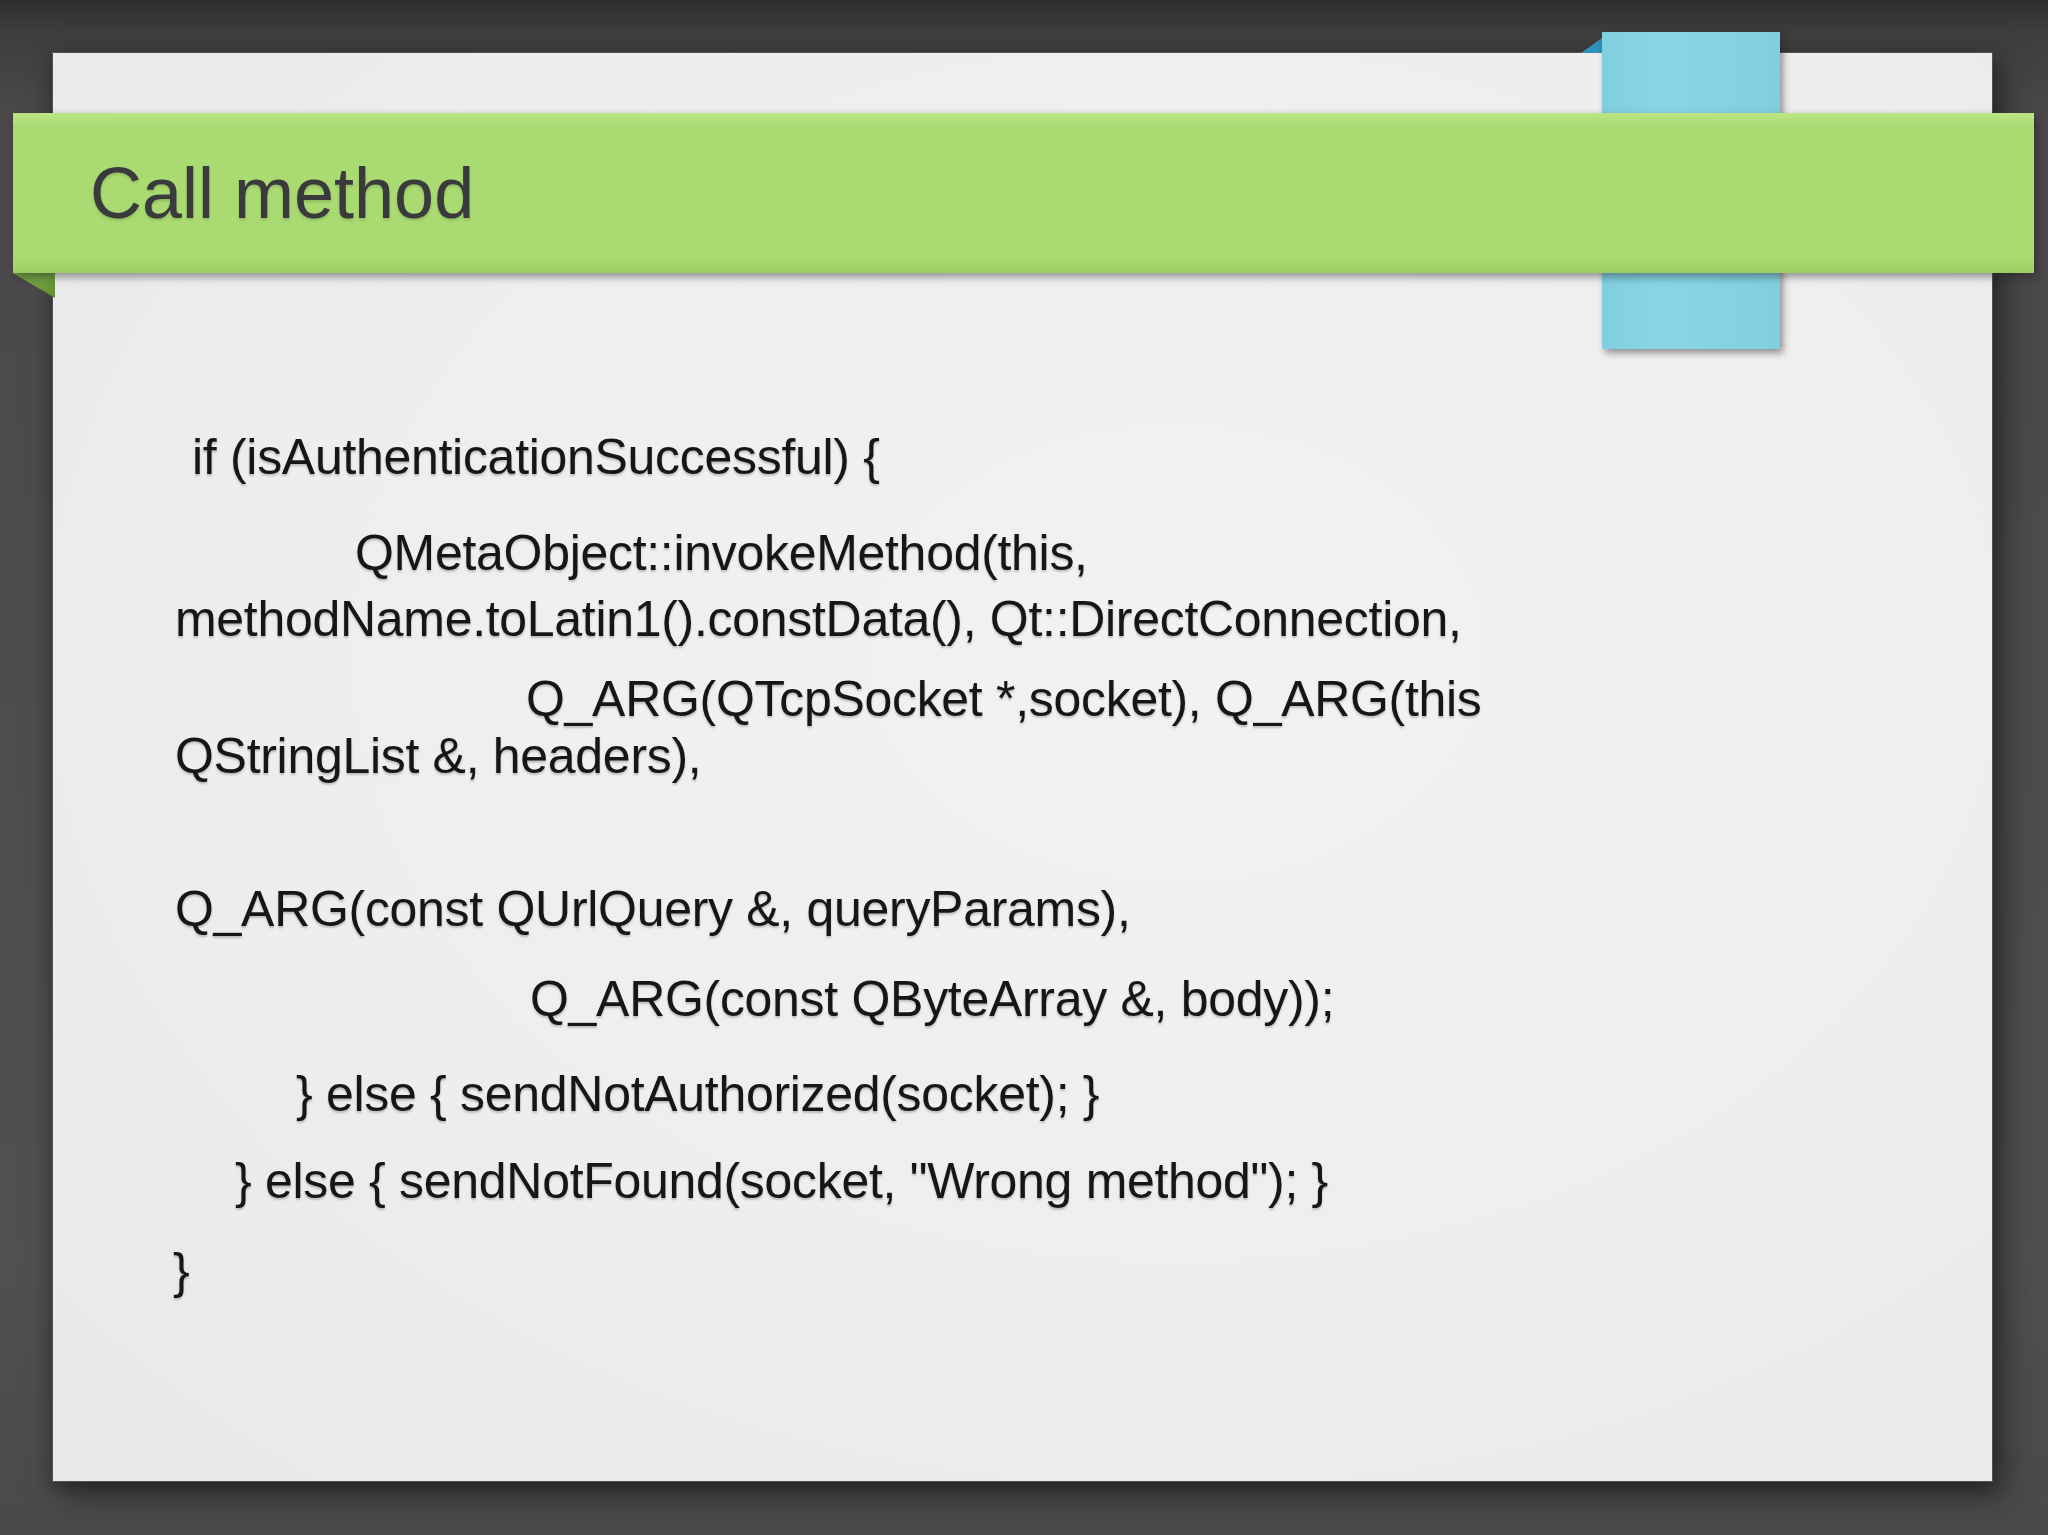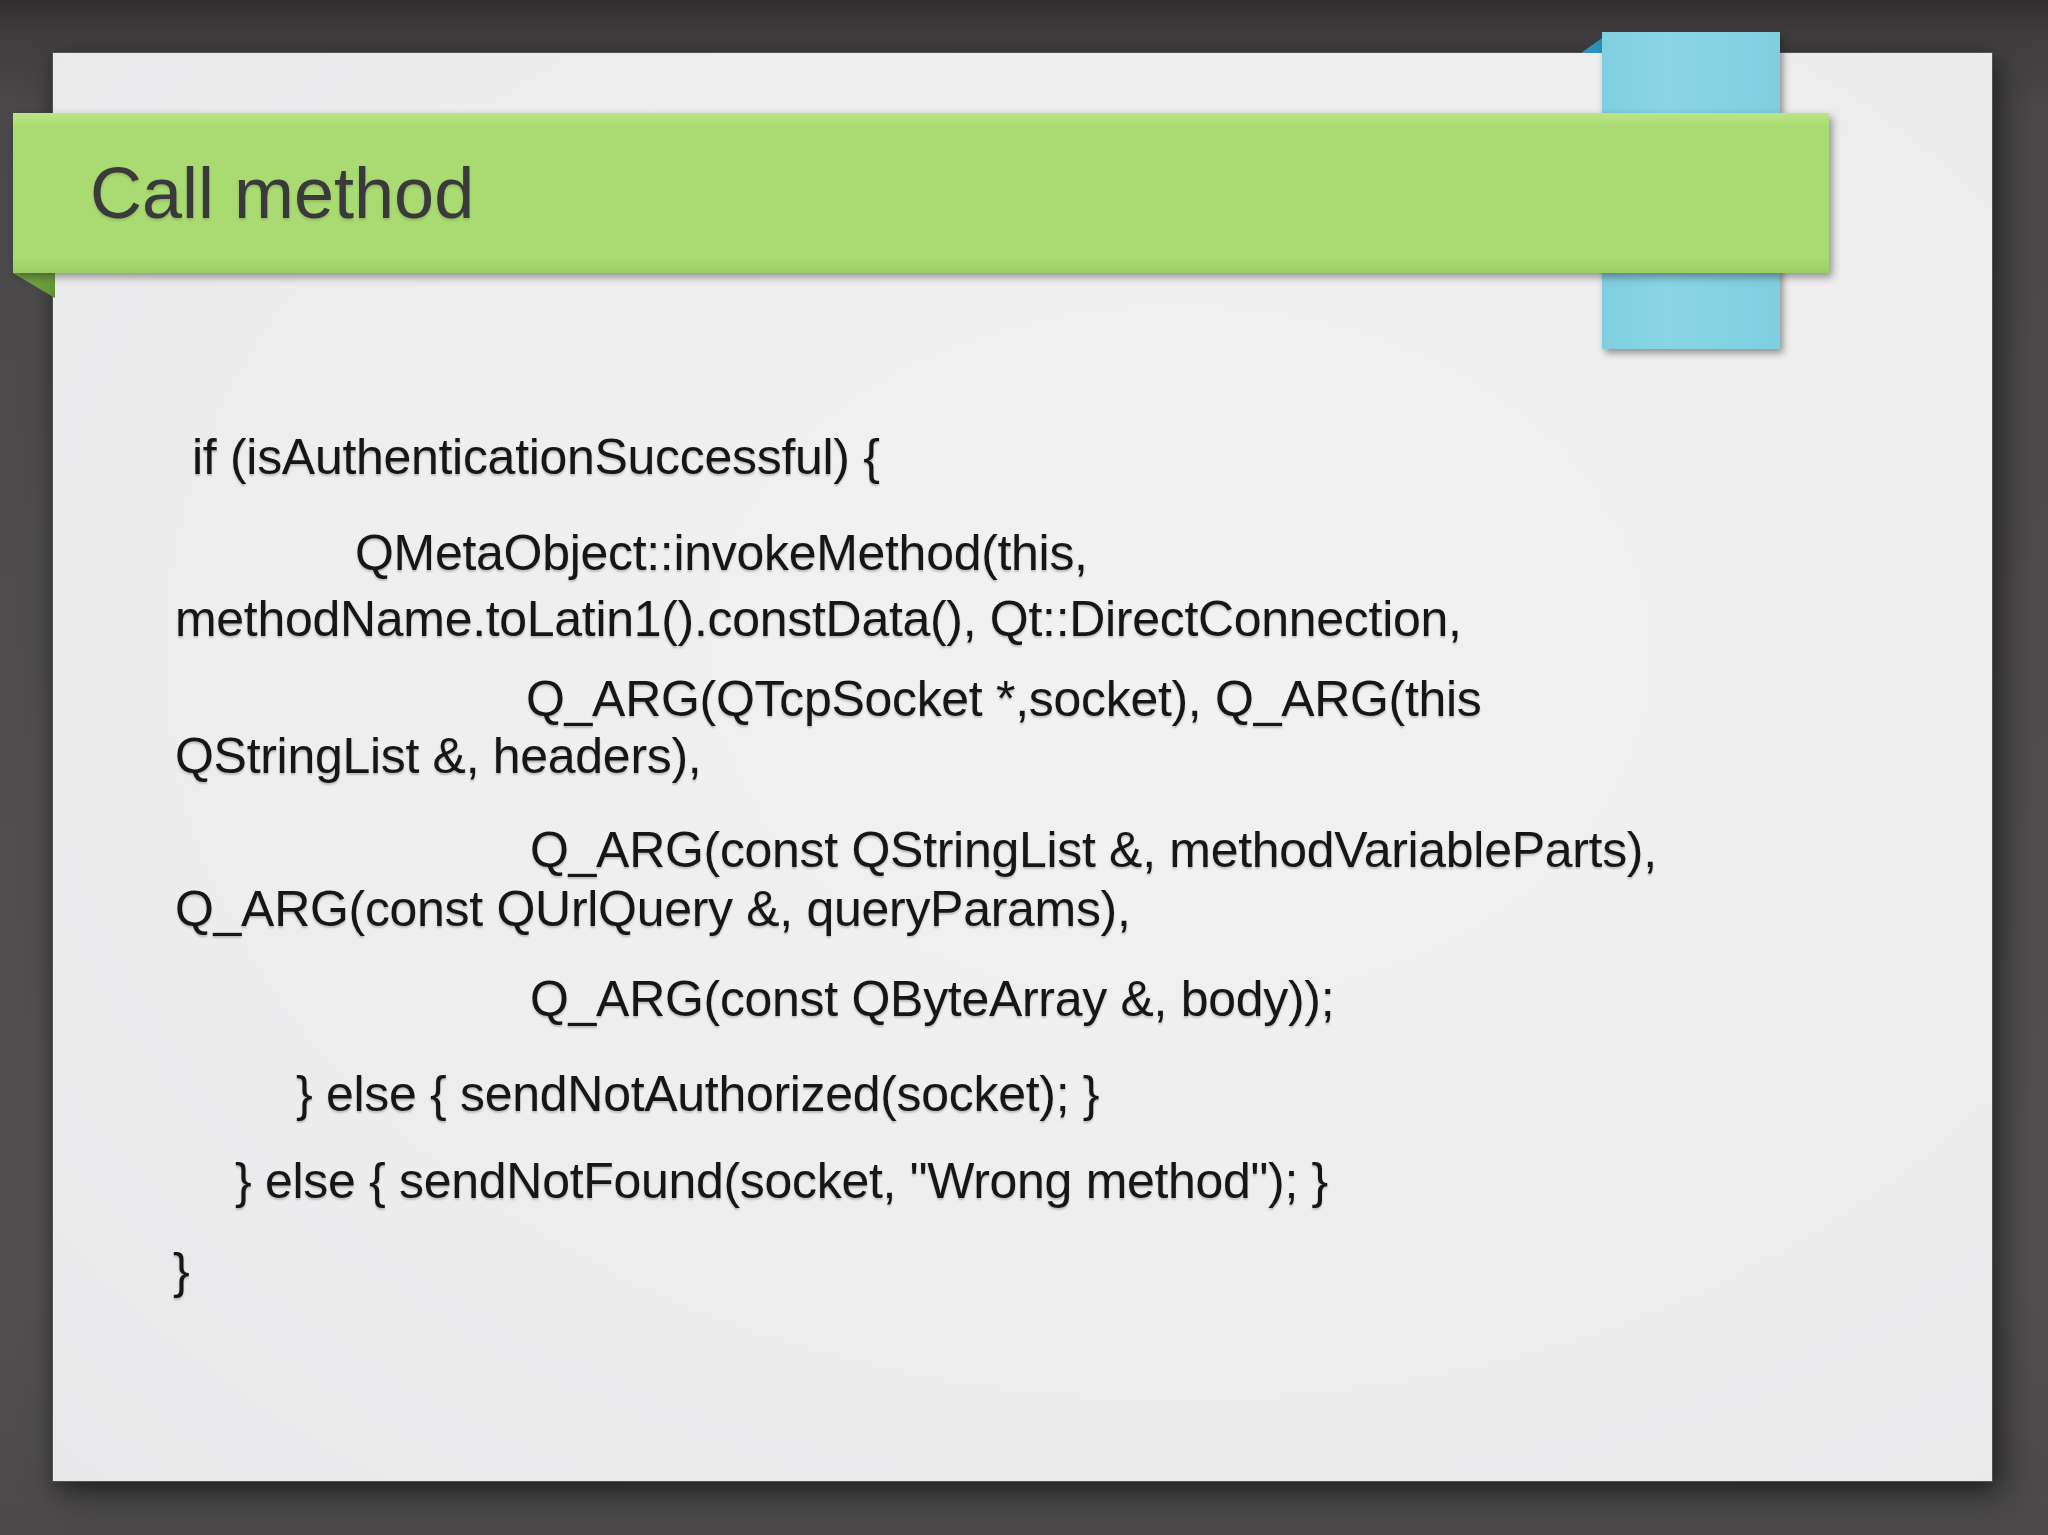--- a/index.html
+++ b/index.html
@@ -18,21 +18,21 @@
     position:absolute;left:1602px;top:32px;width:178px;height:317px;z-index:2;
     background:linear-gradient(90deg,var(--ribbon-blue,#80cfe0) 0%,#89d5e5 35%,var(--ribbon-blue,#80cfe0) 100%);
     box-shadow:3px 4px 7px rgba(30,28,29,.45);
   }
   .ribbon-fold{
     position:absolute;left:1581px;top:38px;width:21px;height:15px;z-index:2;
     background:var(--ribbon-fold-blue,#2e92b8);
     clip-path:polygon(100% 0,100% 100%,0 100%);
   }
   .banner{
-    position:absolute;left:13px;top:113px;width:1816px;height:160px;z-index:3;
+    position:absolute;left:13px;top:113px;width:2021px;height:160px;z-index:3;
     background:linear-gradient(180deg,#bce586 0%,var(--banner-green,#a9db72) 9%,var(--banner-green,#a9db72) 91%,#9ccd64 100%);
     box-shadow:3px 4px 8px rgba(30,28,29,.45);
     display:flex;align-items:center;
   }
   .banner-fold{
     position:absolute;left:13px;top:273px;width:42px;height:25px;z-index:3;
     background:linear-gradient(135deg,#76a845 0%,var(--banner-fold-green,#6d9e3e) 60%,#5d8c32 100%);
     clip-path:polygon(0 0,100% 0,100% 100%);
   }
   .slide-title{
@@ -76,21 +76,20 @@
   <div class="banner">
     <h1 class="slide-title">Call method</h1>
   </div>
 
   <div class="code-layer">
     <div class="code-line l1">if (isAuthenticationSuccessful) {</div>
     <div class="code-line l2">QMetaObject::invokeMethod(this,</div>
     <div class="code-line l3">methodName.toLatin1().constData(), Qt::DirectConnection,</div>
     <div class="code-line l4">Q_ARG(QTcpSocket *,socket), Q_ARG(this</div>
     <div class="code-line l5">QStringList &amp;, headers),</div>
-    <div class="code-line l6">Q_ARG(const QStringList &amp;, methodVariableParts),</div>
     <div class="code-line l8">Q_ARG(const QByteArray &amp;, body));</div>
     <div class="code-line l7">Q_ARG(const QUrlQuery &amp;, queryParams),</div>
     <div class="code-line l9">} else { sendNotAuthorized(socket); }</div>
     <div class="code-line l10">} else { sendNotFound(socket, "Wrong method"); }</div>
     <div class="code-line l11">}</div>
   </div>
 
 </div>
 
 </body></html>

